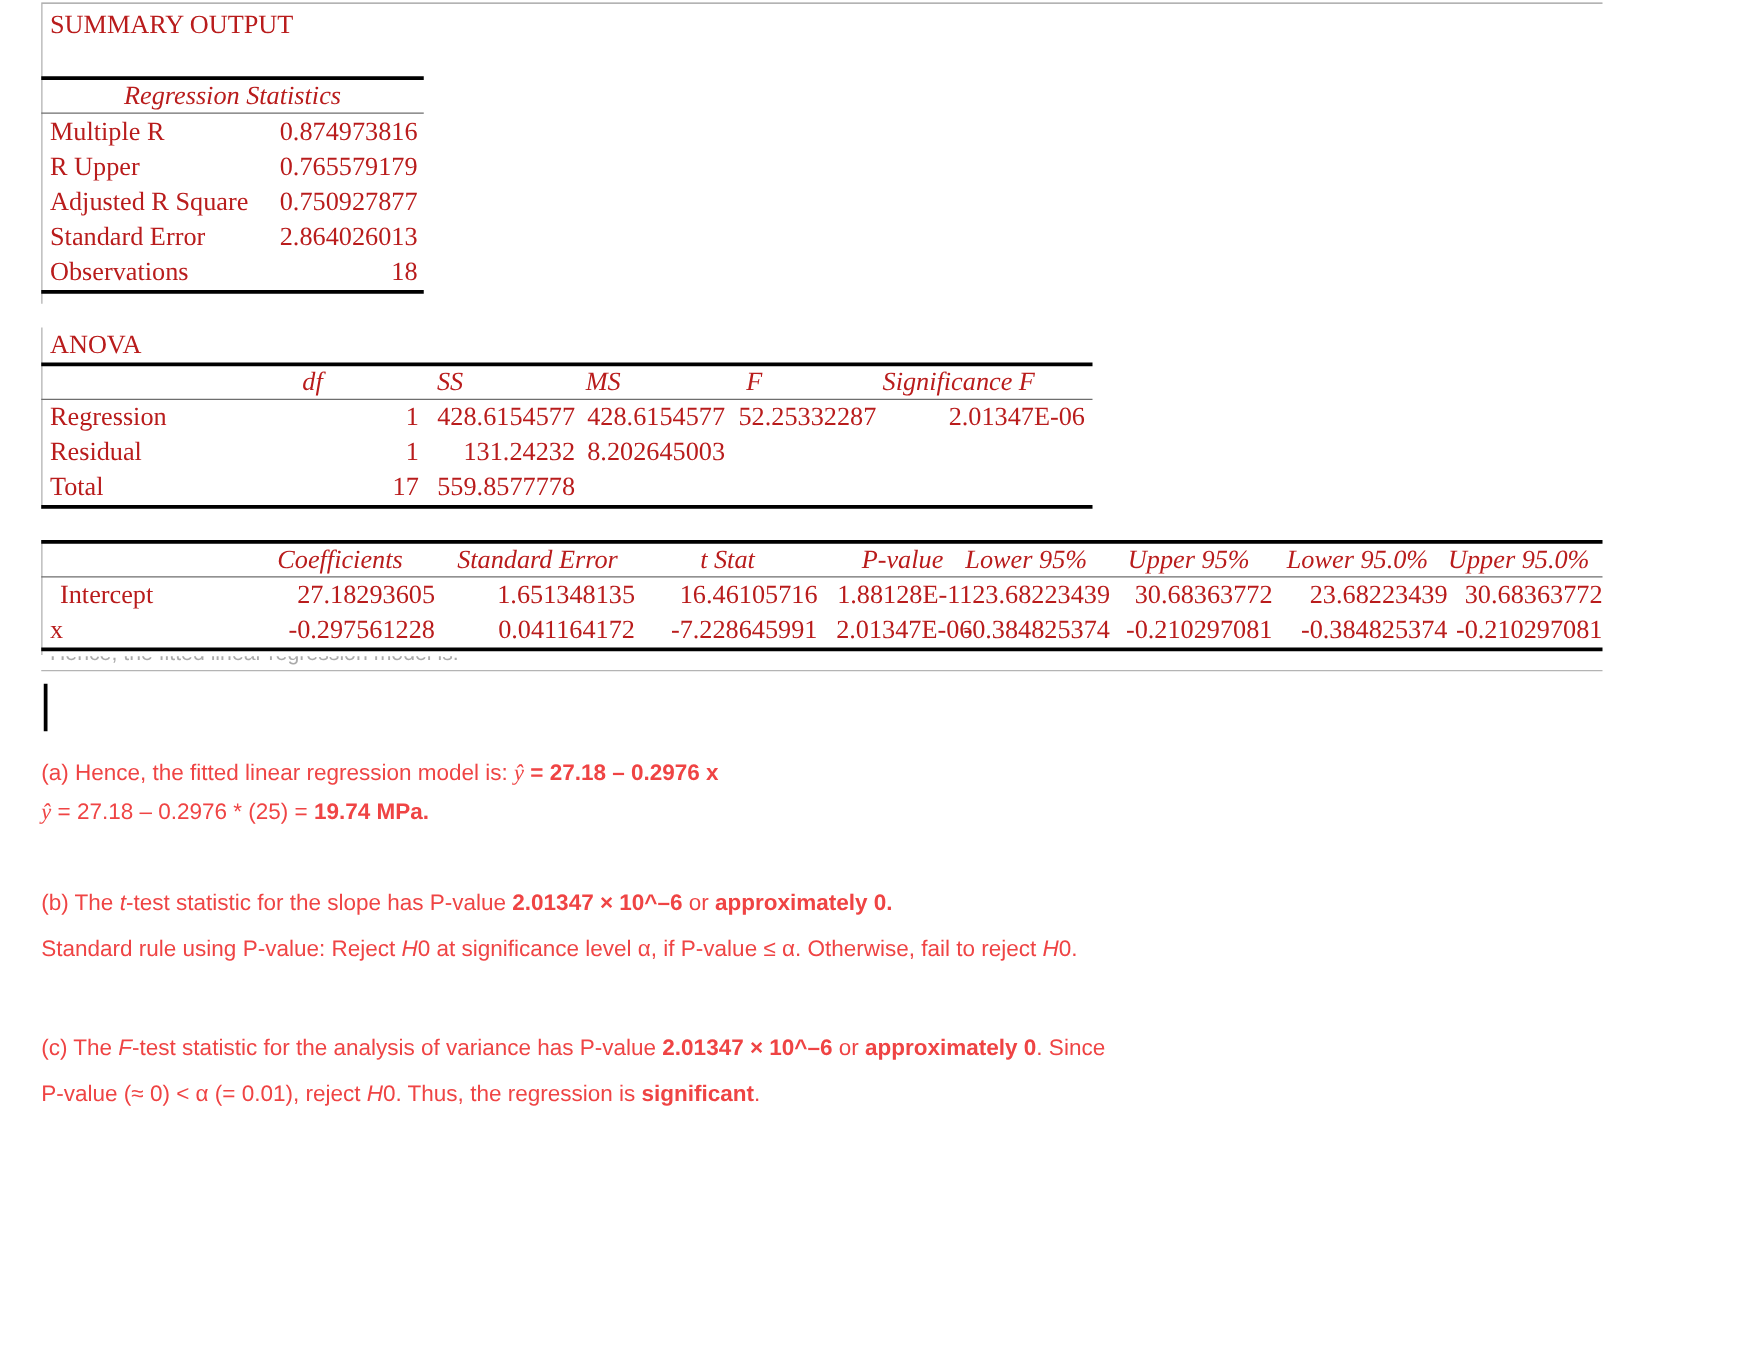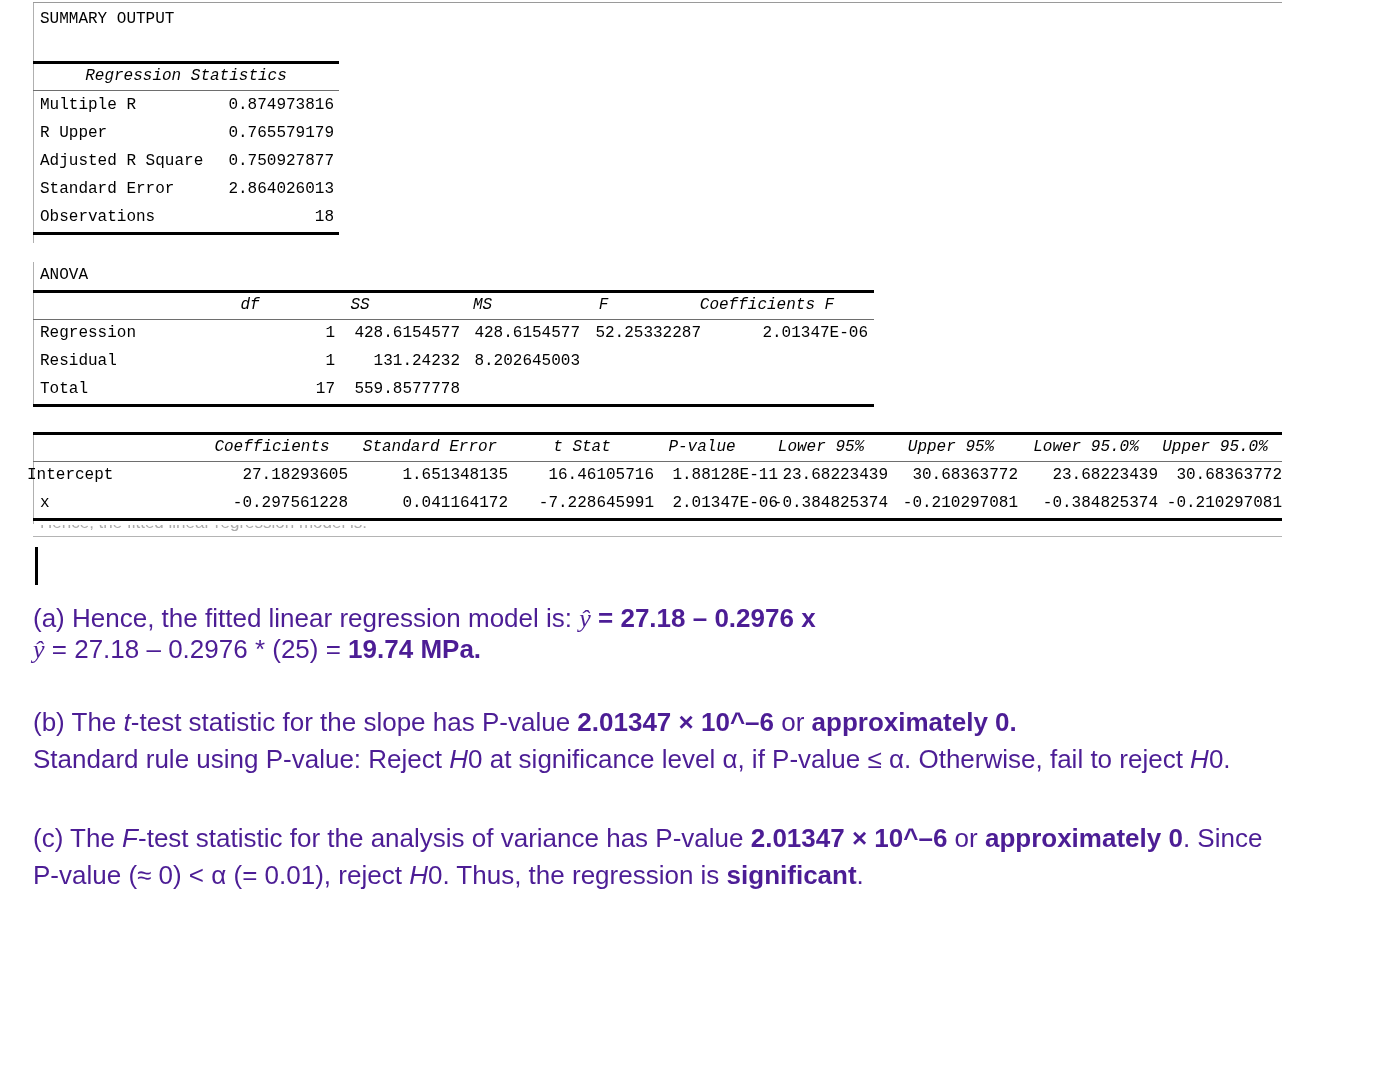--- a/index.html
+++ b/index.html
@@ -45,24 +45,24 @@
   }
   
   .sheet-left-border {
     position: absolute;
     width: 1px;
     background: #b0b0b0;
   }
 
   .sheet-text {
     position: absolute;
-    font-family: Liberation Mono, monospace;
-    font-size: 16px;
+    font-family: Liberation Serif, serif;
+    font-size: 21px;
     line-height: 19px;
-    color: #000000;
+    color: #b91c1c;
     white-space: nowrap;
   }
   .sheet-text.italic { font-style: italic; }
   .sheet-text.rt { text-align: right; }
   .sheet-text.ct { text-align: center; }
 
   .rule {
     position: absolute;
     background: #000000;
   }
@@ -101,23 +101,23 @@
   
   #answers {
     position: absolute;
     left: 33px;
     top: 603px;
     width: 1290px;
   }
   .para { margin: 0; }
   .line {
     font-family: "Liberation Sans", sans-serif;
-    font-size: 26px;
+    font-size: 18px;
     line-height: 31px;
-    color: #4c1d95;
+    color: #ef4444;
     white-space: nowrap;
   }
   .line i { font-style: italic; }
   .line b { font-weight: bold; }
   .gap-small { height: 6px; }
   .gap-big   { height: 42px; }
   .yhat {
     font-style: italic;
     font-family: "Liberation Serif", serif;
   }
@@ -157,21 +157,21 @@
   <div class="rule thick" style="left:33px; top:232px; width:306px;"></div>
 
   <div class="sheet-text" style="left:40px; top:266px;">ANOVA</div>
 
   <div class="rule thick" style="left:33px; top:290px; width:841px;"></div>
 
   <div class="sheet-text italic ct" style="left:205px; top:296px; width:90px;">df</div>
   <div class="sheet-text italic ct" style="left:305px; top:296px; width:110px;">SS</div>
   <div class="sheet-text italic ct" style="left:425px; top:296px; width:115px;">MS</div>
   <div class="sheet-text italic ct" style="left:546px; top:296px; width:115px;">F</div>
-  <div class="sheet-text italic ct" style="left:666px; top:296px; width:202px;">Coefficients F</div>
+  <div class="sheet-text italic ct" style="left:666px; top:296px; width:202px;">Significance F</div>
 
   <div class="rule thin" style="left:33px; top:319px; width:841px;"></div>
 
   <div class="sheet-text" style="left:40px; top:324px;">Regression</div>
   <div class="sheet-text rt" style="left:205px; top:324px; width:130px;">1</div>
   <div class="sheet-text rt" style="left:305px; top:324px; width:155px;">428.6154577</div>
   <div class="sheet-text rt" style="left:425px; top:324px; width:155px;">428.6154577</div>
   <div class="sheet-text rt" style="left:546px; top:324px; width:155px;">52.25332287</div>
   <div class="sheet-text rt" style="left:666px; top:324px; width:202px;">2.01347E-06</div>
 
@@ -184,29 +184,29 @@
   <div class="sheet-text rt" style="left:205px; top:380px; width:130px;">17</div>
   <div class="sheet-text rt" style="left:305px; top:380px; width:155px;">559.8577778</div>
 
   <div class="rule thick" style="left:33px; top:404px; width:841px;"></div>
 
   <div class="rule thick" style="left:33px; top:432px; width:1249px;"></div>
 
   <div class="sheet-text italic ct" style="left:196px; top:438px; width:152px;">Coefficients</div>
   <div class="sheet-text italic ct" style="left:352px; top:438px; width:156px;">Standard Error</div>
   <div class="sheet-text italic ct" style="left:510px; top:438px; width:144px;">t Stat</div>
-  <div class="sheet-text italic ct" style="left:626px; top:438px; width:152px;">P-value</div>
+  <div class="sheet-text italic ct" style="left:646px; top:438px; width:152px;">P-value</div>
   <div class="sheet-text italic ct" style="left:754px; top:438px; width:134px;">Lower 95%</div>
   <div class="sheet-text italic ct" style="left:884px; top:438px; width:134px;">Upper 95%</div>
   <div class="sheet-text italic ct" style="left:1014px; top:438px; width:144px;">Lower 95.0%</div>
   <div class="sheet-text italic ct" style="left:1148px; top:438px; width:134px;">Upper 95.0%</div>
 
   <div class="rule thin" style="left:33px; top:461px; width:1249px;"></div>
 
-  <div class="sheet-text" style="left:27px; top:466px;text-align:center;">Intercept</div>
+  <div class="sheet-text" style="left:48px; top:466px;text-align:center;">Intercept</div>
   <div class="sheet-text rt" style="left:196px; top:466px; width:152px;">27.18293605</div>
   <div class="sheet-text rt" style="left:352px; top:466px; width:156px;">1.651348135</div>
   <div class="sheet-text rt" style="left:510px; top:466px; width:144px;">16.46105716</div>
   <div class="sheet-text rt" style="left:626px; top:466px; width:152px;">1.88128E-11</div>
   <div class="sheet-text rt" style="left:754px; top:466px; width:134px;">23.68223439</div>
   <div class="sheet-text rt" style="left:884px; top:466px; width:134px;">30.68363772</div>
   <div class="sheet-text rt" style="left:1014px; top:466px; width:144px;">23.68223439</div>
   <div class="sheet-text rt" style="left:1148px; top:466px; width:134px;">30.68363772</div>
 
   <div class="sheet-text" style="left:40px; top:494px;">x</div>

